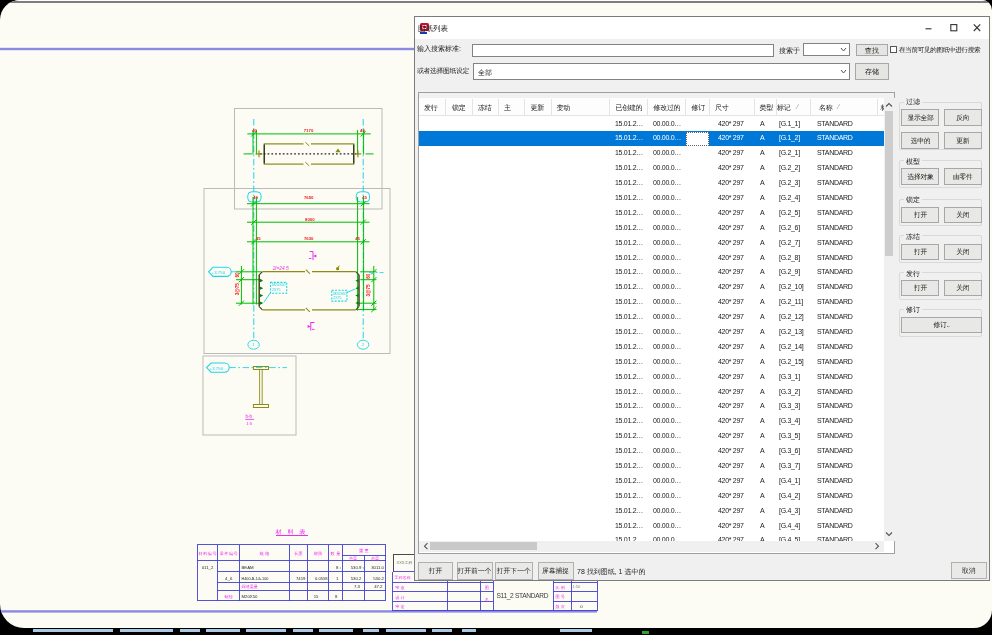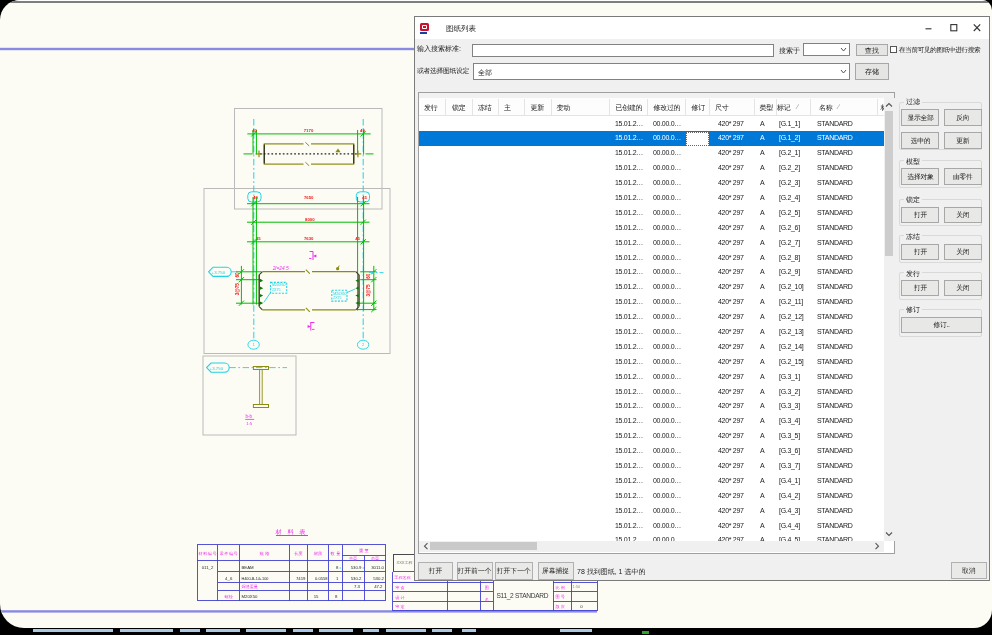--- a/index.html
+++ b/index.html
@@ -260,21 +260,21 @@
 <div class="dash" style="left:560px;width:32px"></div>
 <div class="dash" style="left:642px;width:7px;background:#30a030;top:630.5px"></div>
 
 <div id="dlg">
   <div class="tbar"></div>
 
   <div class="abs" style="left:5px;top:5.5px;width:9px;height:8.5px;background:#c8102e;border-radius:1.5px"></div>
   <div class="abs" style="left:7px;top:7.5px;width:5px;height:4.5px;background:#fff;border-radius:1px"></div>
   <div class="abs" style="left:8.2px;top:8.6px;width:2.5px;height:2.3px;background:#c8102e"></div>
   <div class="abs" style="left:5px;top:14.5px;width:7px;height:2.5px;background:#1440a0"></div>
-  <div class="t" style="left:31px;top:7px;font-size:7.5px">图纸列表</div>
+  <div class="t" style="left:3px;top:7px;font-size:7.5px">图纸列表</div>
 
   <svg class="abs" style="left:505px;top:5px" width="70" height="13" viewBox="0 0 70 13">
     <line x1="5.5" y1="6.8" x2="11.5" y2="6.8" stroke="#333" stroke-width="1.1"></line>
     <rect x="30.8" y="2.6" width="6" height="6.2" fill="none" stroke="#333" stroke-width="1.1"></rect>
     <line x1="53.8" y1="2.4" x2="60.2" y2="9" stroke="#333" stroke-width="1.1"></line>
     <line x1="60.2" y1="2.4" x2="53.8" y2="9" stroke="#333" stroke-width="1.1"></line>
   </svg>
 
   <div class="t" style="left:2px;top:26.5px">输入搜索标准:</div>
   <div class="inp" style="left:57px;top:27px;width:302px;height:12.5px"></div>

